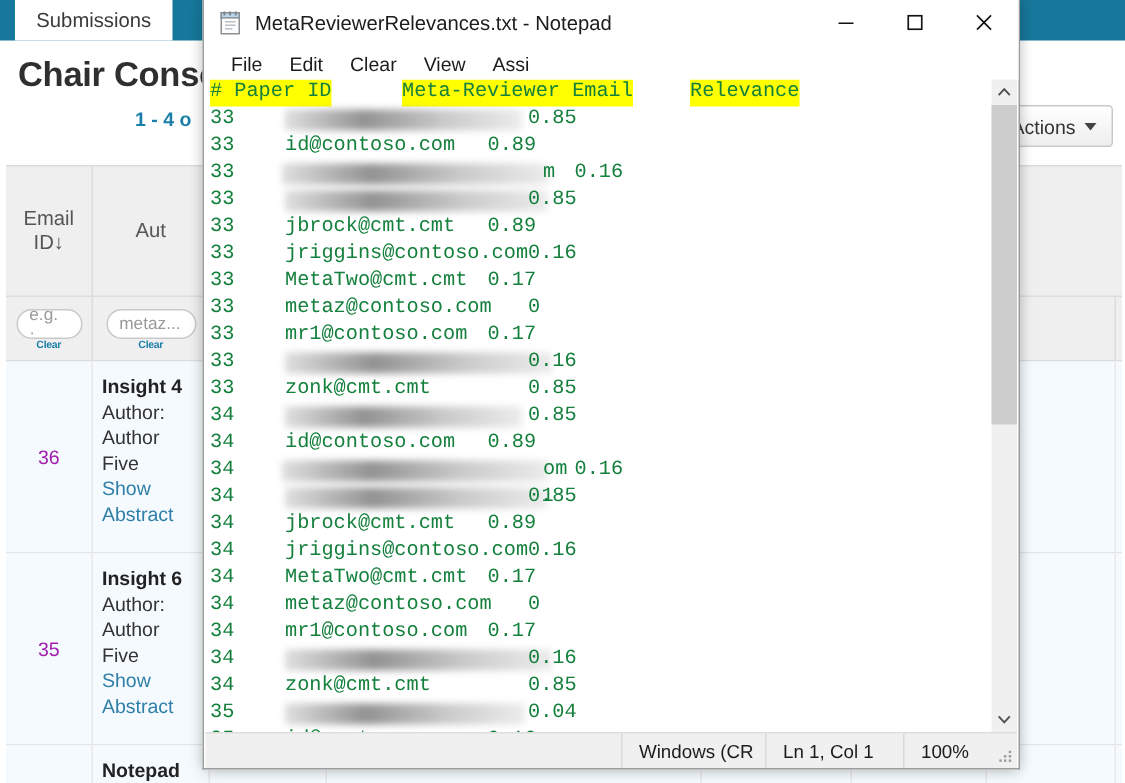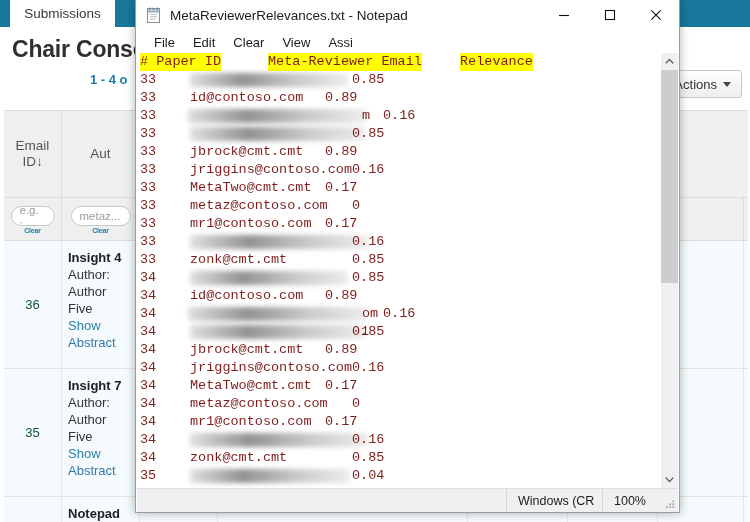--- a/index.html
+++ b/index.html
@@ -56,21 +56,21 @@
     height:20px;border:1px solid #c9c9c9;border-radius:11px;background:#fff;
     font-size:11.5px;color:#9a9a9a;display:flex;align-items:center;padding:0 8px;box-sizing:border-box;
   }
   .bg-clear{font-size:7px;color:#1b7fa8;font-weight:bold;letter-spacing:-.2px;}
 
   .bg-row{display:flex;background:#f4fafd;border-bottom:1px solid #e4e4e4;box-sizing:border-box;}
   .bg-td{
     border-right:1px solid #e8e8e8;box-sizing:border-box;padding:8px 6px;
     font-size:13px;color:#333;line-height:17px;
   }
-  .bg-td.idcell{color:#14532d;text-align:center;display:flex;align-items:center;justify-content:center;}
+  .bg-td.idcell{color:#a21caf;text-align:center;display:flex;align-items:center;justify-content:center;}
   .bg-strong{font-weight:bold;color:#222;}
   .bg-link{color:#2f7fa8;}
 
   
   .c1{width:58px;} .c2{width:78px;} .c3{width:78px;} .c4{width:250px;}
   .c5{width:100px;} .c6{width:90px;} .c7{width:86px;}
 
   
   #notepad{
     position:absolute;left:135px;top:0;width:545px;height:513px;
@@ -91,21 +91,21 @@
 
   .np-menubar{height:22px;display:flex;align-items:center;padding-left:9px;gap:0;background:#fff;}
   .np-menu{font-size:13px;color:#1c1c1c;padding:0 9px;white-space:nowrap;}
 
   .np-textarea{
     position:absolute;left:1px;top:53px;right:1px;bottom:24px;background:#ffffff;overflow:hidden;
   }
   .np-lines{
     position:absolute;left:3px;top:0;right:22px;
     font-family:"Liberation Mono","DejaVu Sans Mono",monospace;
-    font-size:13.5px;line-height:18px;color:#7f1d1d;white-space:pre;
+    font-size:13.5px;line-height:18px;color:#15803d;white-space:pre;
   }
   .np-line{height:18px;position:relative;white-space:pre;}
   .hl{background:#ffff00;}
   .redact{
     display:inline-block;vertical-align:-3px;height:14px;border-radius:1px;
     background:linear-gradient(90deg,rgba(150,150,150,.30),rgba(80,80,80,.62),rgba(120,120,120,.40),rgba(170,170,170,.22));
     filter:blur(2.4px);
   }
 
   
@@ -187,21 +187,21 @@
       <div class="bg-td c3">Au F (con</div>
       <div class="bg-td c4"></div>
       <div class="bg-td c5">rchie each rant)</div>
       <div class="bg-td c6"></div>
       <div class="bg-td c7"></div>
     </div>
 
     <div class="bg-row" style="height:128px">
       <div class="bg-td idcell c1">35</div>
       <div class="bg-td c2">
-        <div class="bg-strong">Insight 7</div>
+        <div class="bg-strong">Insight 6</div>
         <div>Author: Author Five</div>
         <div class="bg-link">Show Abstract</div>
       </div>
       <div class="bg-td c3">Au F (con</div>
       <div class="bg-td c4"></div>
       <div class="bg-td c5">rchie each rant)</div>
       <div class="bg-td c6"></div>
       <div class="bg-td c7"></div>
     </div>
 
@@ -277,20 +277,21 @@
     <span class="np-sb-thumb"></span>
     <span class="np-sb-down">
       <svg width="9" height="7" viewBox="0 0 9 7">
           <polyline points="0.8,1.6 4.5,5.6 8.2,1.6" fill="none" stroke="#505050" stroke-width="1.3"></polyline>
         </svg>
     </span>
   </div>
 
   <div class="np-status">
     <span class="np-stat" style="width:96px">Windows (CR</span>
+    <span class="np-stat" style="width:92px">Ln 1, Col 1</span>
     <span class="np-stat" style="width:62px">100%</span>
     <span class="np-grip">
       <svg width="9" height="9" viewBox="0 0 9 9">
         <g fill="#9a9a9a">
           <rect x="6.5" y="0.5" width="1.6" height="1.6"></rect>
           <rect x="3.3" y="3.4" width="1.6" height="1.6"></rect>
             <rect x="6.5" y="3.4" width="1.6" height="1.6"></rect>
           <rect x="0.2" y="6.3" width="1.6" height="1.6"></rect>
             <rect x="3.3" y="6.3" width="1.6" height="1.6"></rect>
             <rect x="6.5" y="6.3" width="1.6" height="1.6"></rect>

